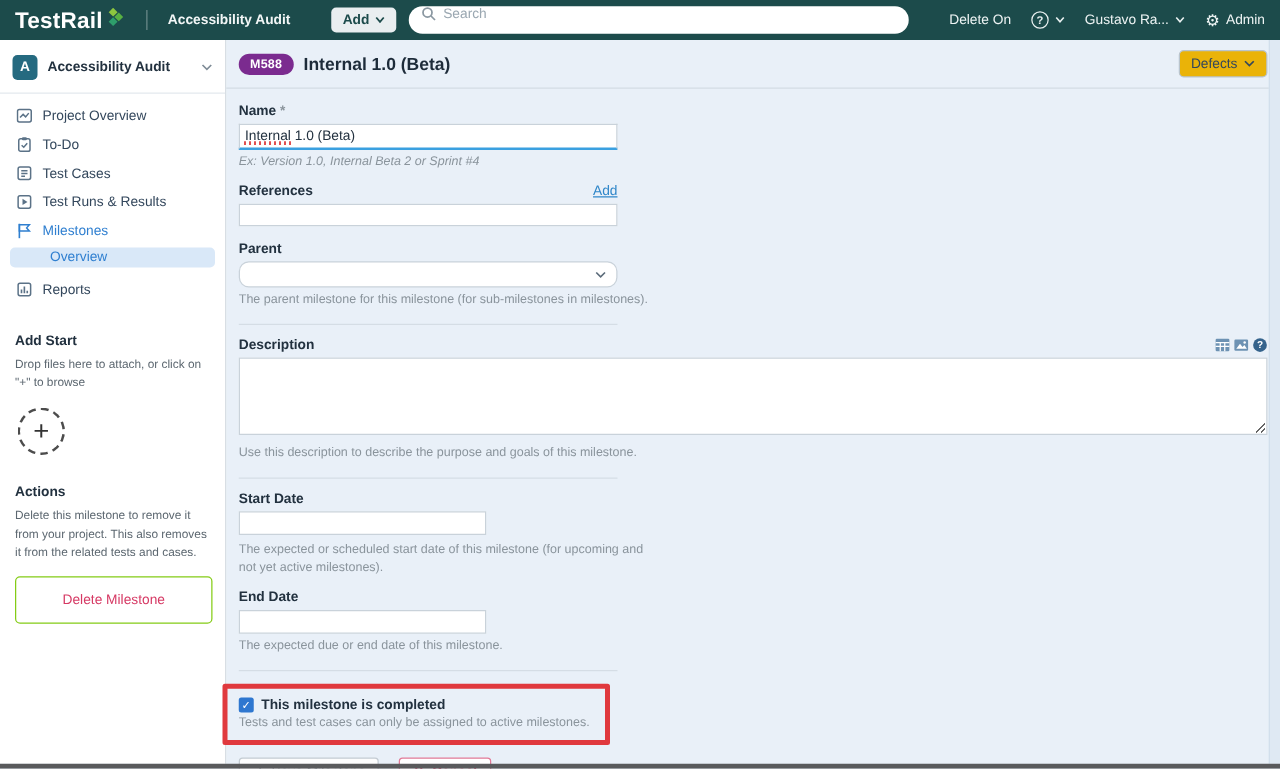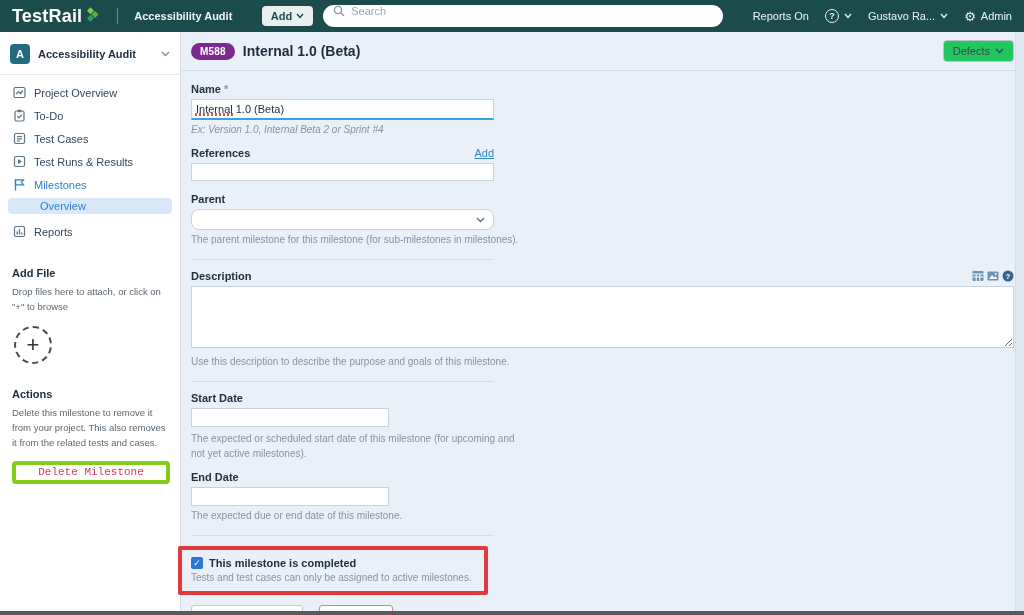--- a/index.html
+++ b/index.html
@@ -70,35 +70,35 @@
   .mi-icon { width:14px; height:14px; display:flex; align-items:center; justify-content:center; }
   .side-section { padding:0 12px; }
   .side-h { font-size:11px; font-weight:bold; color:#22313f; }
   .side-p { font-size:9.5px; color:#5c6770; line-height:1.55; margin-top:6px; max-width:160px; }
   .plus-circle {
     width:38px; height:38px; border:2px dashed #4c4c4c; border-radius:50%;
     display:flex; align-items:center; justify-content:center; margin:12px 0 0 2px;
     color:#333; font-size:22px; font-weight:300; cursor:pointer; line-height:1;
   }
   .delete-btn {
-    margin-top:10px; width:158px; height:23px; background:#fff;
-    border:4px solid #84cc16; border-radius:4px; color:#d63964; font-size:11px;
-    cursor:pointer; font-family:Liberation Mono, monospace;
+    margin-top:10px; width:158px; height:38px; background:#fff;
+    border:1px solid #84cc16; border-radius:4px; color:#d63964; font-size:11px;
+    cursor:pointer; font-family:Liberation Sans, sans-serif;
   }
 
   
   .main { flex:1; padding:8px 10px 0; position:relative; }
   .main-header { display:flex; align-items:center; gap:8px; }
   .badge {
     background:#7b2b8f; color:#fff; font-size:10px; font-weight:bold;
     padding:3px 9px; border-radius:10px; letter-spacing:.2px;
   }
   .page-title { font-size:14px; font-weight:bold; color:#1e2c3a; }
   .defects-btn {
-    margin-left:auto; background:#22c55e; border:1px solid #b9c4cd; border-radius:4px;
+    margin-left:auto; background:#eab308; border:1px solid #b9c4cd; border-radius:4px;
     height:22px; padding:0 9px; font-size:11px; color:#33475c;
     display:flex; align-items:center; gap:5px; cursor:pointer; font-family:inherit;
   }
   .header-divider { border-top:1px solid #d3dce4; margin:8px -10px 0; }
 
   .f-label { font-size:11px; font-weight:bold; color:#22313f; }
   .f-label .req { color:#8a949c; font-weight:bold; }
   .f-hint { font-size:10px; color:#8a949c; margin-top:4px; }
   .text-input {
     width:303px; height:20px; border:1px solid #c9d2da; background:#fff;
@@ -188,21 +188,21 @@
   <div class="search-box">
     <svg width="12" height="12" viewBox="0 0 12 12">
       <circle cx="5" cy="5" r="3.6" fill="none" stroke="#8a97a1" stroke-width="1.4"></circle>
       <line x1="7.8" y1="7.8" x2="11" y2="11" stroke="#8a97a1" stroke-width="1.4"></line>
     </svg>
     <input type="text" placeholder="Search" style="">
   </div>
   <div class="topbar-spacer"></div>
 
   <div class="topbar-right">
-    <span class="tb-item">Reports On</span>
+    <span class="tb-item">Delete On</span>
     <span class="tb-item">
       <span class="help-circle">?</span>
       <svg width="8" height="6" viewBox="0 0 8 6">
           <polyline points="1,1 4,4.5 7,1" fill="none" stroke="#e8f0f0" stroke-width="1.3"></polyline>
         </svg>
     </span>
     <span class="tb-item">
       <span>Gustavo Ra...</span>
       <svg width="8" height="6" viewBox="0 0 8 6">
           <polyline points="1,1 4,4.5 7,1" fill="none" stroke="#e8f0f0" stroke-width="1.3"></polyline>
@@ -284,21 +284,21 @@
             <rect x="1.5" y="1.5" width="10" height="10" rx="1.5" fill="none" stroke="#5b7287" stroke-width="1.2"></rect>
             <line x1="4.2" y1="9.5" x2="4.2" y2="6.5" stroke="#5b7287" stroke-width="1.3"></line>
             <line x1="6.5" y1="9.5" x2="6.5" y2="4.2" stroke="#5b7287" stroke-width="1.3"></line>
             <line x1="8.8" y1="9.5" x2="8.8" y2="7.5" stroke="#5b7287" stroke-width="1.3"></line>
           </svg>
       </span>
       <span>Reports</span>
     </div>
 
     <div class="side-section mt24">
-      <div class="side-h">Add File</div>
+      <div class="side-h">Add Start</div>
       <div class="side-p">Drop files here to attach, or click on "+" to browse</div>
       <div class="plus-circle">
         <span>+</span>
       </div>
     </div>
 
     <div class="side-section mt24">
       <div class="side-h">Actions</div>
       <div class="side-p">Delete this milestone to remove it from your project. This also removes it from the related tests and cases.</div>
       <button class="delete-btn">Delete Milestone</button>

